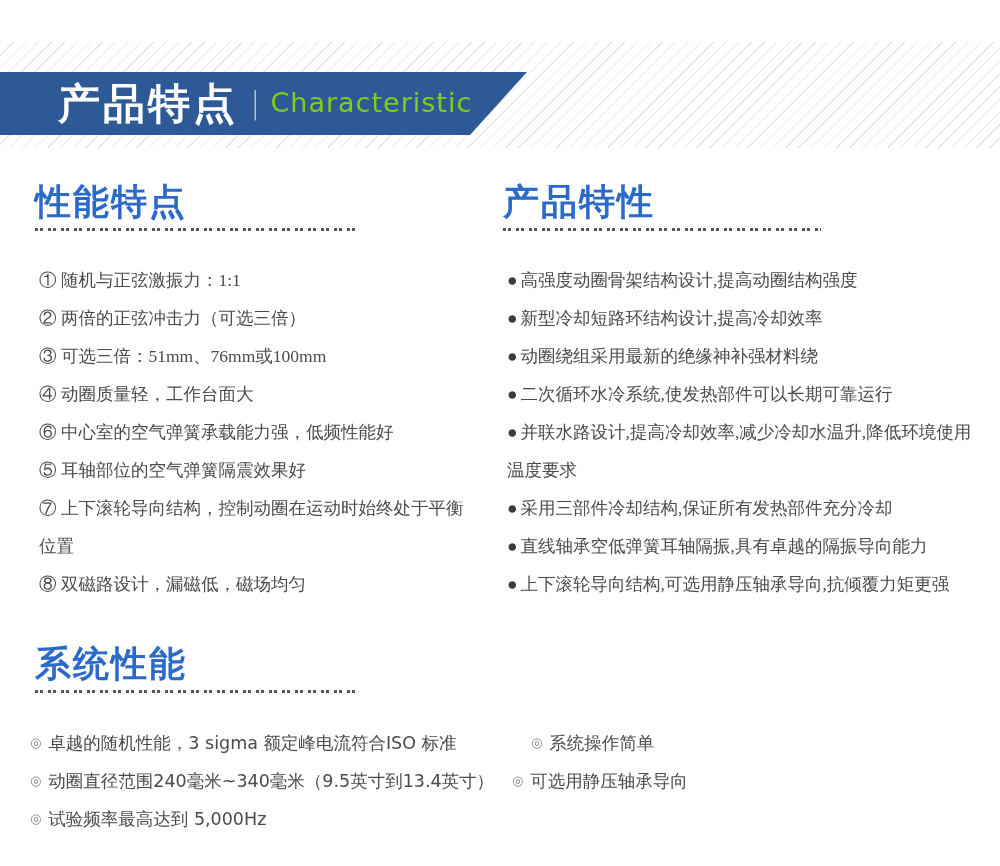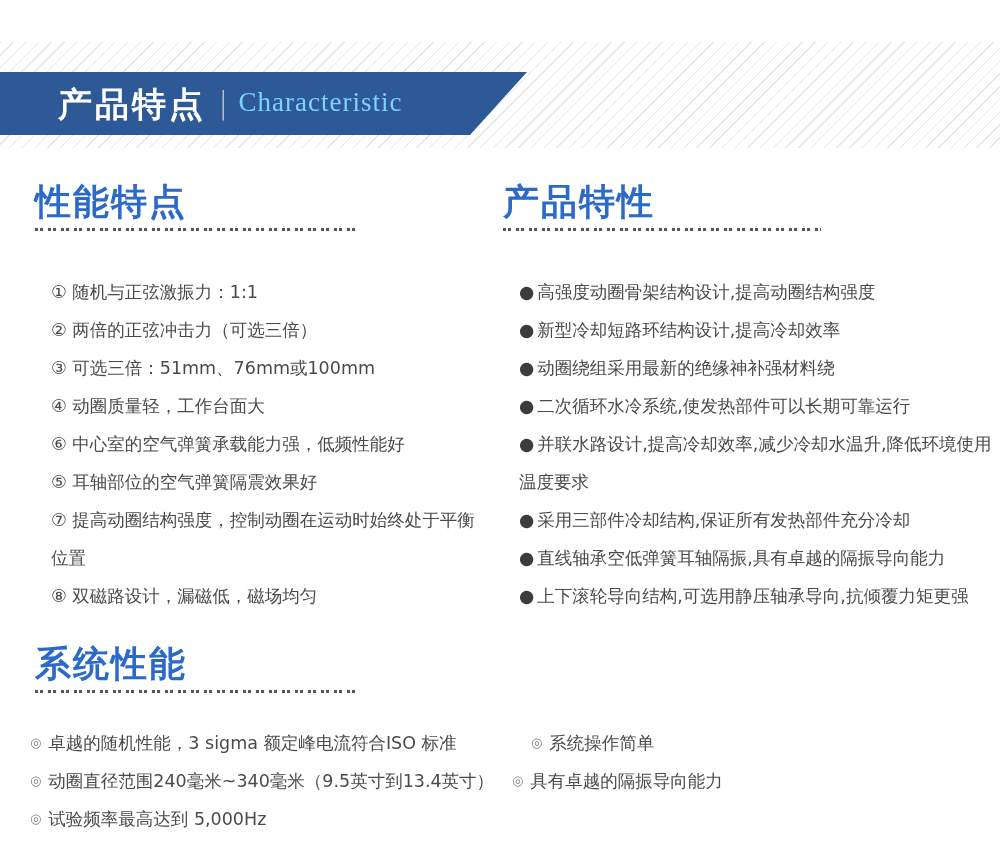--- a/index.html
+++ b/index.html
@@ -13,35 +13,35 @@
     position:absolute;left:0;top:42px;width:1000px;height:106px;
     background:repeating-linear-gradient(135deg,#e5e5e5 0 1px,transparent 1px 9px);
   }
   
   .banner{
     position:absolute;left:0;top:72px;width:527px;height:63px;
     background:#2d5a96;
     clip-path:polygon(0 0,100% 0,calc(100% - 57px) 100%,0 100%);
     display:flex;align-items:center;padding-left:58px;box-sizing:border-box;
   }
-  .banner-title{color:#ffffff;font-size:34px;font-weight:bold;letter-spacing:3px;line-height:1;}
+  .banner-title{color:#ffffff;font-size:42px;font-weight:bold;letter-spacing:3px;line-height:1;}
   .banner-sep{color:#b6bfca;font-size:31px;font-weight:300;margin:0 10px 2px 12px;line-height:1;}
-  .banner-sub{color:#7dd3fc;font-size:27px;letter-spacing:1px;margin-bottom:2px;line-height:1;font-family:Liberation Serif, serif;}
+  .banner-sub{color:#84cc16;font-size:27px;letter-spacing:1px;margin-bottom:2px;line-height:1;}
 
   .col-heading{
     position:absolute;color:#2b6ac9;font-size:36px;font-weight:bold;
     letter-spacing:2px;line-height:1;white-space:nowrap;
   }
   .dash-line{
     position:absolute;height:3px;
     background:repeating-linear-gradient(90deg,#55565a 0 3px,transparent 3px 5px,#55565a 5px 8px,transparent 8px 13px);
   }
   .feature-list{
-    position:absolute;margin:16px;padding:0;list-style:none;
-    font-size:17.5px;line-height:38px;color:#4a4a4a;
+    position:absolute;margin:4px;padding:0;list-style:none;
+    font-size:17.5px;line-height:38px;color:#4a4a4a;font-family:Liberation Serif, serif;
   }
   .feature-list li{margin:0;padding:0;}
   .dot-bullet{color:#3c3c3c;margin-right:3px;}
   .ring-bullet{color:#808080;font-size:13px;margin-right:7px;position:relative;top:-2px;}
 
   .bottom-rows{
     position:absolute;left:30px;top:724px;width:950px;
     font-size:17.5px;line-height:38px;color:#4a4a4a;
   }
   .bottom-row{position:relative;height:38px;white-space:nowrap;}
@@ -61,21 +61,21 @@
 
 <div class="col-heading" style="left:35px;top:184px;">性能特点</div>
 <div class="dash-line" style="left:35px;top:228px;width:325px;"></div>
 <ul class="feature-list" style="left:35px;top:257px;width:437px;">
   <li>① 随机与正弦激振力：1:1</li>
   <li>② 两倍的正弦冲击力（可选三倍）</li>
   <li>③ 可选三倍：51mm、76mm或100mm</li>
   <li>④ 动圈质量轻，工作台面大</li>
   <li>⑥ 中心室的空气弹簧承载能力强，低频性能好</li>
   <li>⑤ 耳轴部位的空气弹簧隔震效果好</li>
-  <li>⑦ 提高动圈结构强度，控制动圈在运动时始终处于平衡位置</li>
+  <li>⑦ 上下滚轮导向结构，控制动圈在运动时始终处于平衡位置</li>
   <li>⑧ 双磁路设计，漏磁低，磁场均匀</li>
 </ul>
 
 <div class="col-heading" style="left:503px;top:184px;">产品特性</div>
 <div class="dash-line" style="left:503px;top:228px;width:318px;"></div>
 <ul class="feature-list" style="left:503px;top:257px;width:475px;">
   <li><span class="dot-bullet">●</span><span>高强度动圈骨架结构设计,提高动圈结构强度</span></li>
   <li><span class="dot-bullet">●</span><span>新型冷却短路环结构设计,提高冷却效率</span></li>
   <li><span class="dot-bullet">●</span><span>动圈绕组采用最新的绝缘神补强材料绕</span></li>
   <li><span class="dot-bullet">●</span><span>二次循环水冷系统,使发热部件可以长期可靠运行</span></li>
@@ -88,18 +88,18 @@
 <div class="col-heading" style="left:35px;top:646px;">系统性能</div>
 <div class="dash-line" style="left:35px;top:690px;width:325px;"></div>
 
 <div class="bottom-rows">
   <div class="bottom-row">
     <span><span class="ring-bullet">◎</span><span>卓越的随机性能，3 sigma 额定峰电流符合ISO 标准</span></span>
     <span class="bottom-seg-b1"><span class="ring-bullet">◎</span><span>系统操作简单</span></span>
   </div>
   <div class="bottom-row">
     <span><span class="ring-bullet">◎</span><span>动圈直径范围240毫米~340毫米（9.5英寸到13.4英寸）</span></span>
-    <span class="bottom-seg-b2"><span class="ring-bullet">◎</span><span>具有卓越的隔振导向能力</span></span>
+    <span class="bottom-seg-b2"><span class="ring-bullet">◎</span><span>可选用静压轴承导向</span></span>
   </div>
   <div class="bottom-row">
     <span><span class="ring-bullet">◎</span><span>试验频率最高达到 5,000Hz</span></span>
   </div>
 </div>
 
 </body></html>

